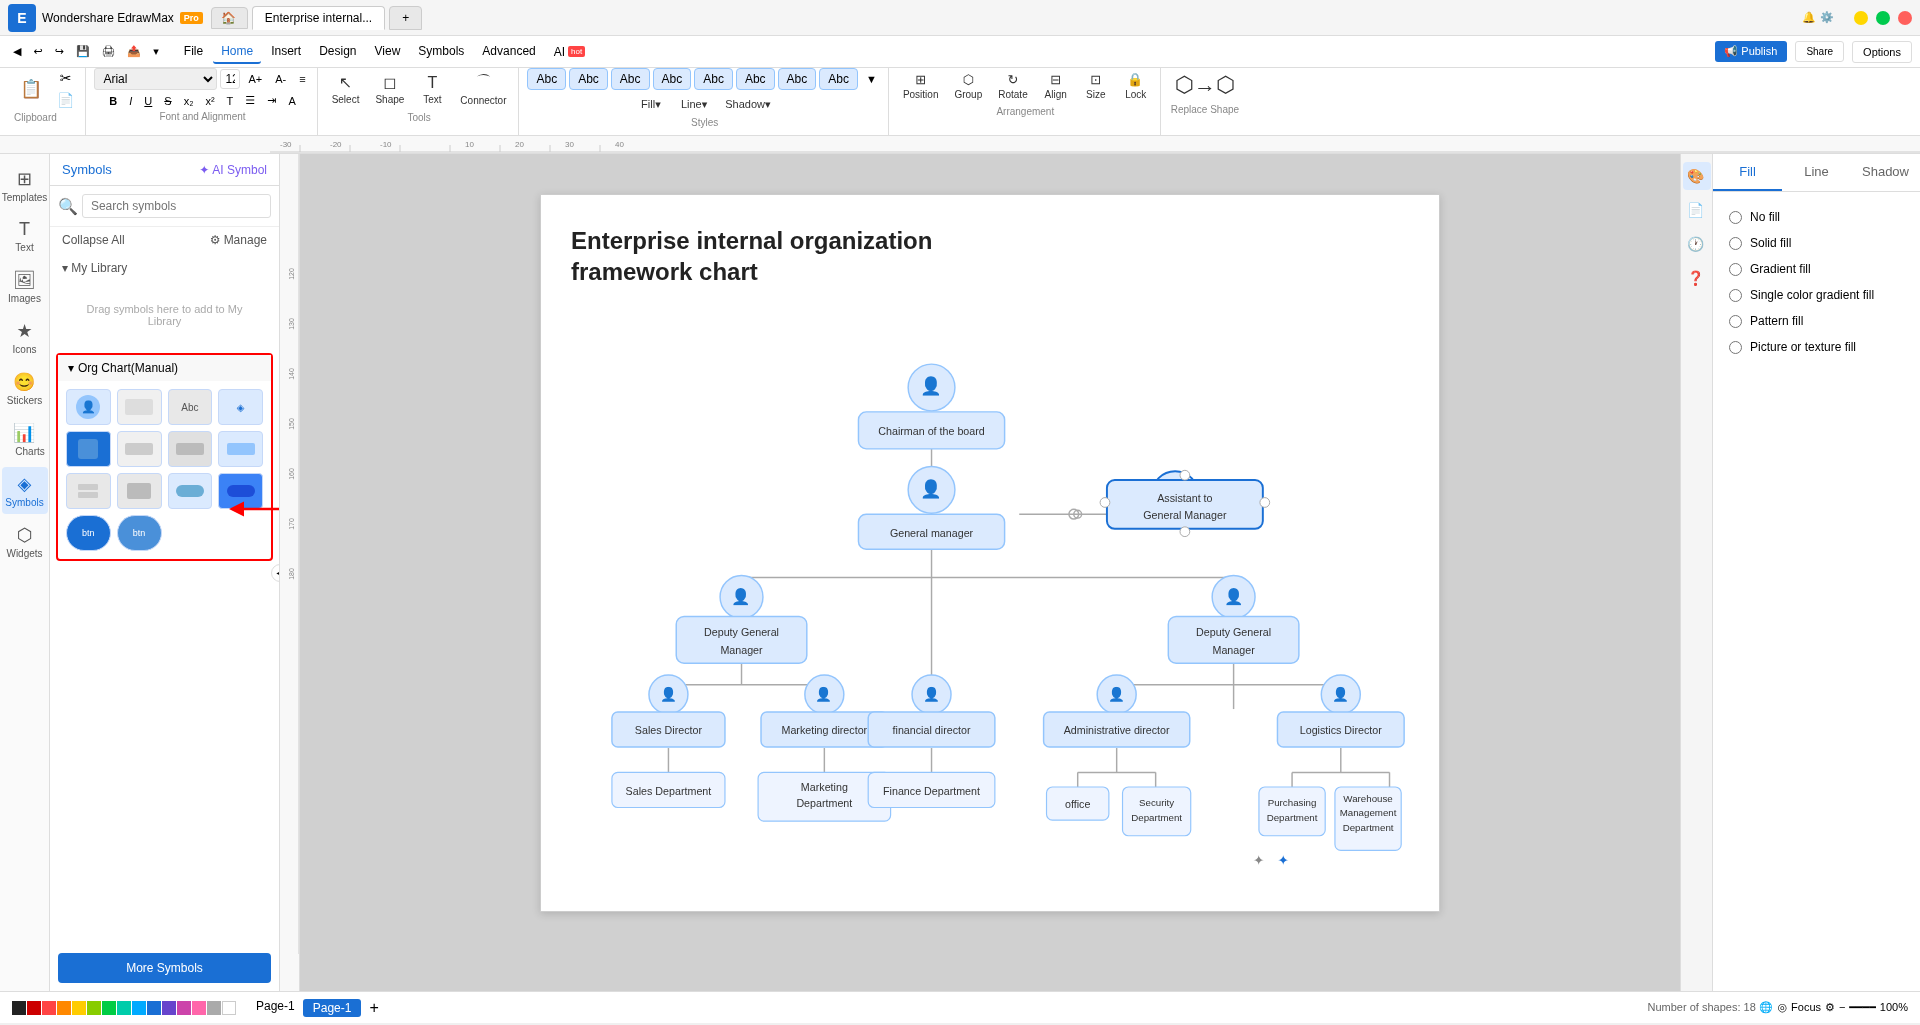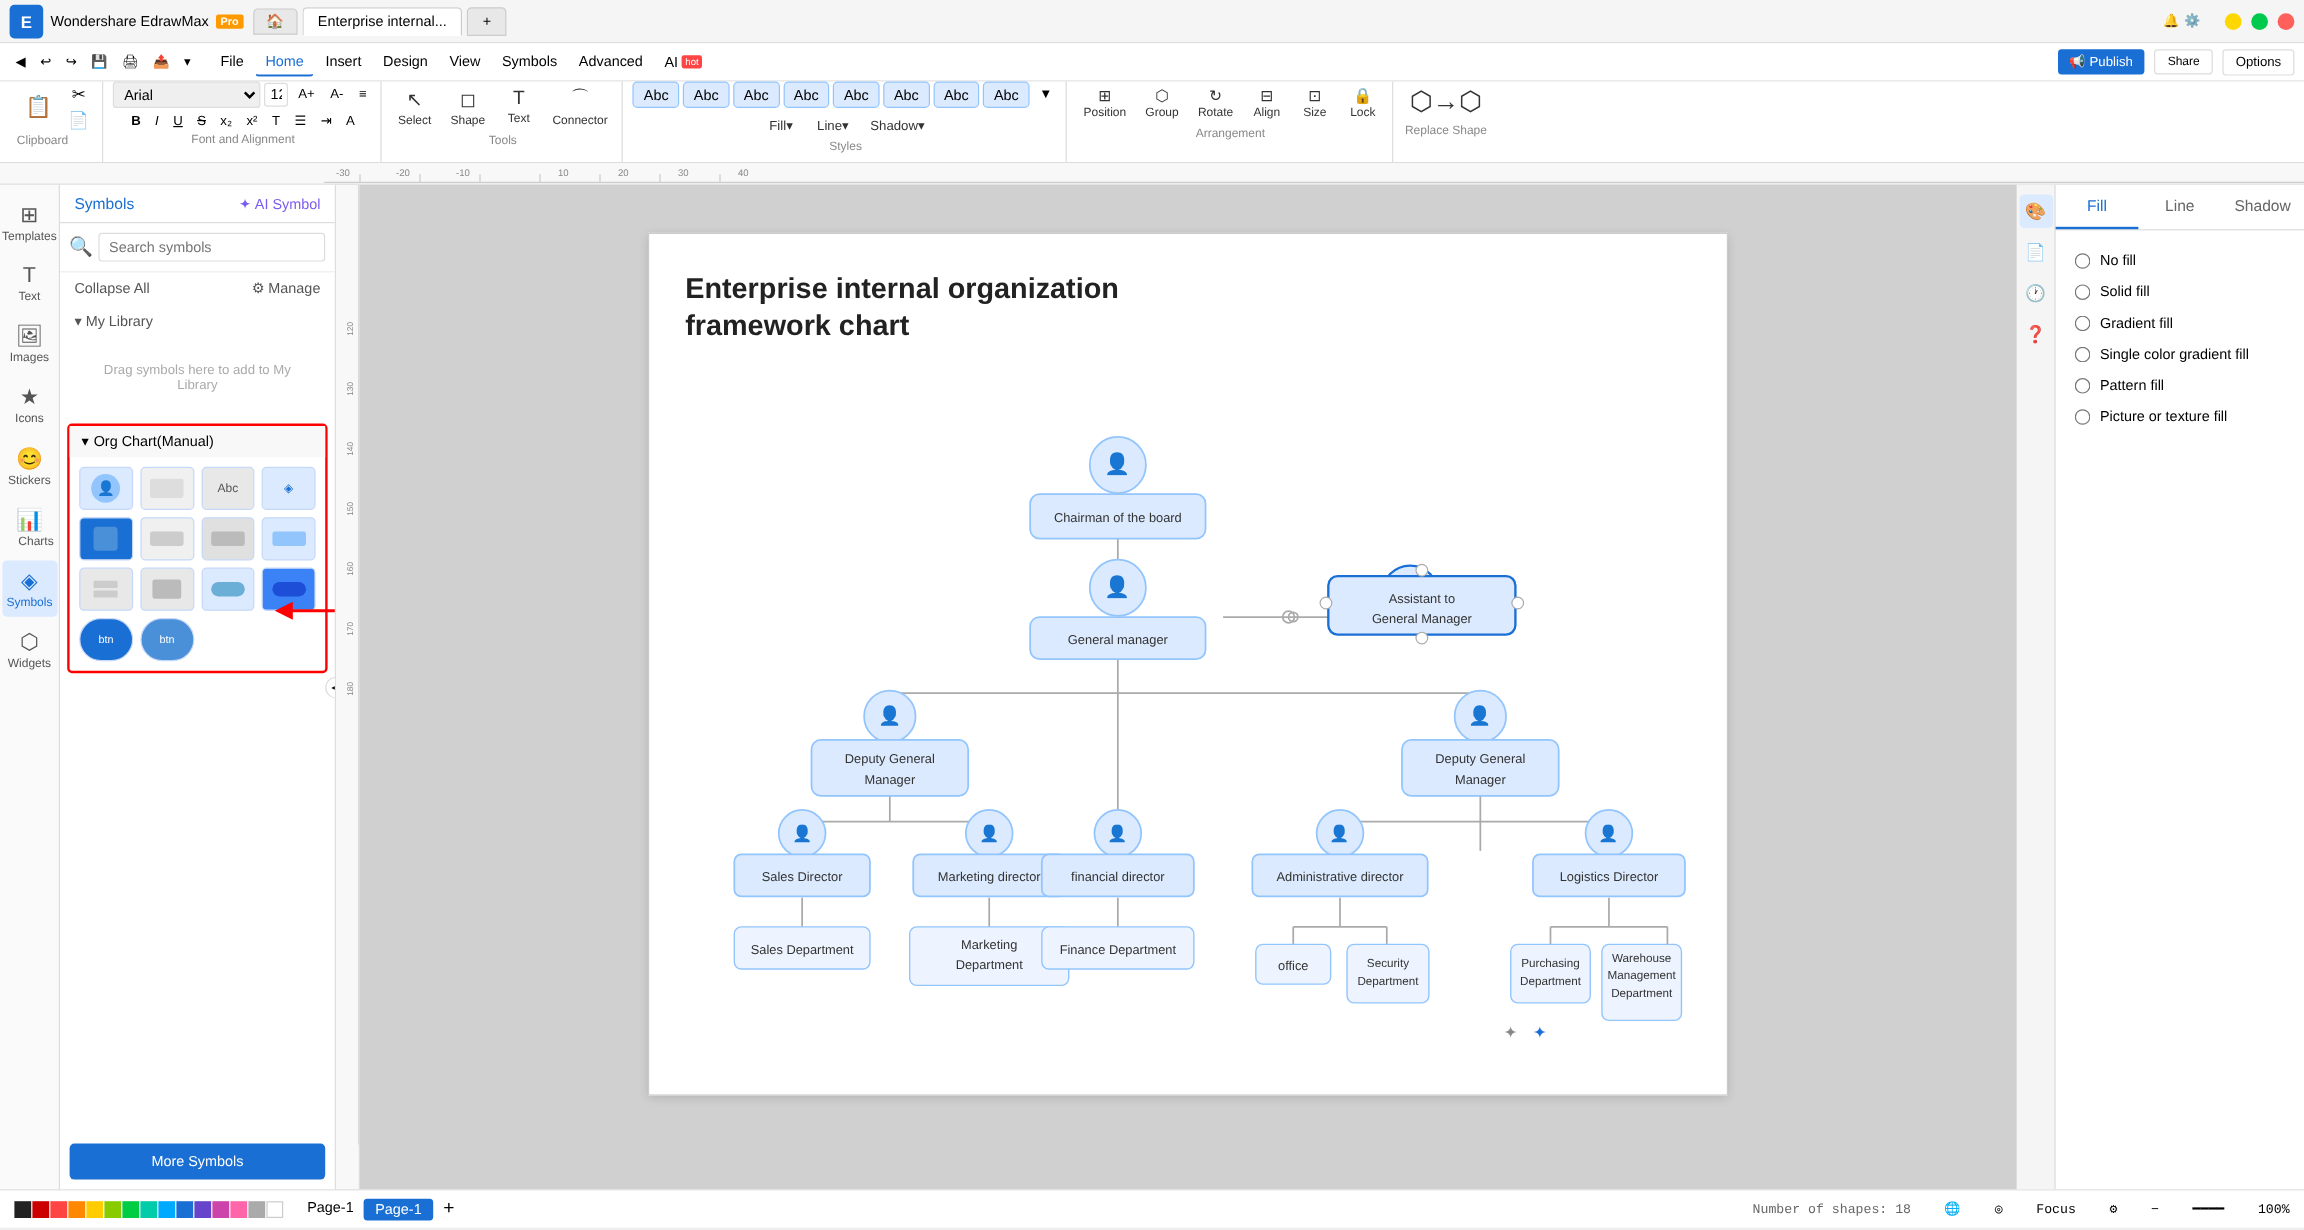--- a/index.html
+++ b/index.html
@@ -89,21 +89,21 @@
     .right-panel-tabs { display: flex; border-bottom: 1px solid #ddd; }
     .right-tab { flex: 1; padding: 10px 6px; text-align: center; font-size: 13px; cursor: pointer; color: #666; border-bottom: 2px solid transparent; }
     .right-tab.active { color: #1a6fd4; border-bottom: 2px solid #1a6fd4; }
     .fill-options { padding: 12px; }
     .fill-option { display: flex; align-items: center; gap: 8px; padding: 6px 4px; font-size: 12px; cursor: pointer; }
     .fill-option input[type="radio"] { accent-color: #1a6fd4; }
 
     
     .bottom-bar { display: flex; align-items: center; height: 32px; background: white; border-top: 1px solid #ddd; padding: 0 12px; gap: 12px; font-size: 12px; }
     .page-tab { background: #1a6fd4; color: white; padding: 2px 10px; border-radius: 3px; font-size: 12px; }
-    .bottom-right { margin-left: auto; display: flex; align-items: flex-end; gap: 28px; font-family: Liberation Mono, monospace; }
+    .bottom-right { margin-left: auto; display: flex; align-items: flex-start; gap: 4px; }
     .color-swatch { width: 14px; height: 14px; cursor: pointer; }
 
     
     #org-svg { width: 100%; }
 
     .tb-small { padding: 2px 5px; font-size: 11px; border-radius: 3px; cursor: pointer; border: none; background: transparent; }
     .style-abc { background: #dbeafe; border: 1px solid #93c5fd; border-radius: 4px; padding: 3px 8px; font-size: 12px; cursor: pointer; }
 
     .toolbar-section-label { font-size: 10px; color: #888; text-align: center; }
     .rp-icon { width: 28px; height: 28px; display: flex; align-items: center; justify-content: center; cursor: pointer; border-radius: 4px; font-size: 14px; }

